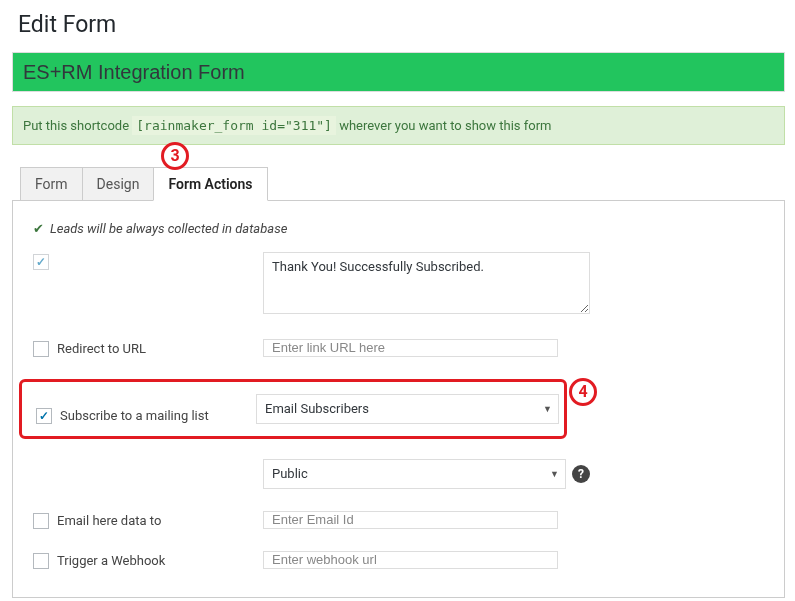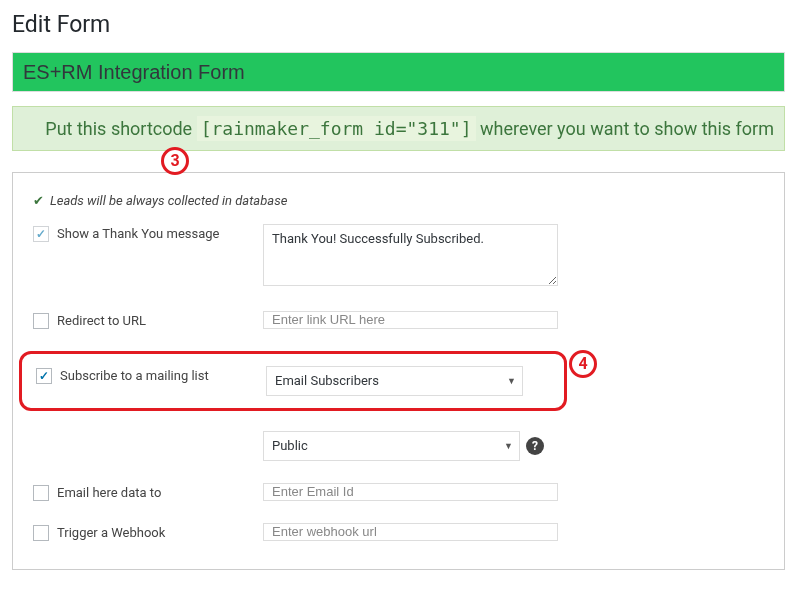--- a/index.html
+++ b/index.html
@@ -11,21 +11,21 @@
     color: #23282d;
     background: #fff;
     width: 795px;
   }
   .page {
     padding: 10px 10px 10px 12px;
   }
   .heading-row {
     display: flex;
     align-items: center;
-    margin: 0 0 12px 0;
+    margin: 0 0 12px 6px;
   }
   .heading-row h1 {
     font-size: 23px;
     font-weight: 400;
     margin: 0 6px 0 0;
     line-height: 1.3;
     color: #23282d;
   }
   .create-btn {
     font-size: 13px;
@@ -46,24 +46,23 @@
     padding: 5px 10px;
     border: 1px solid #ddd;
     background: #22c55e;
     color: #32373c;
     margin-bottom: 14px;
   }
   .shortcode-banner {
     background: #dff0d8;
     border: 1px solid #c1dfa7;
     color: #3c763d;
-    font-size: 18px;
+    font-size: 13px;
     padding: 11px 10px;
     margin-bottom: 22px;
-    text-align: right;
   }
   .shortcode-banner .code {
     background: #e8f4de;
     font-family: Menlo, Consolas, monospace;
     color: #3c763d;
     padding: 2px 4px;
   }
   
   .tabs-container {
     position: relative;
@@ -143,41 +142,41 @@
   }
   .cb-box.locked { opacity: .6; }
   .cb-label {
     font-size: 13px;
     color: #444;
   }
   .field-col {
     flex: 0 0 auto;
   }
   textarea.thankyou {
-    width: 295px;
+    width: 327px;
     height: 62px;
     resize: both;
     border: 1px solid #ddd;
     padding: 6px 8px;
     font-family: inherit;
     font-size: 13px;
     color: #32373c;
   }
   .text-input {
     width: 295px;
     height: 18px;
     border: 1px solid #ddd;
     padding: 4px 8px;
     font-size: 13px;
     color: #32373c;
   }
   .text-input::placeholder { color: #888; }
   .select-wrap {
     position: relative;
-    width: 257px;
+    width: 303px;
     height: 30px;
     border: 1px solid #ddd;
     background: #fff;
     display: flex;
     align-items: center;
     padding-left: 8px;
     padding-right: 22px;
     cursor: pointer;
     font-size: 13px;
     color: #32373c;
@@ -186,27 +185,26 @@
     position: absolute;
     right: 6px;
     top: 50%;
     transform: translateY(-50%);
     font-size: 9px;
     color: #555;
     pointer-events: none;
   }
   .highlight-box {
     border: 3px solid #e21b22;
-    border-radius: 12px;
+    border-radius: 6px;
     padding: 12px 0px 12px 12px;
     margin-left: -14px;
     margin-bottom: 20px;
     display: flex;
-    align-items: flex-start;
-    gap: 10px;
+    align-items: flex-end;
     width: 548px;
   }
   .highlight-box .cb-col { min-width: 220px; margin-left: 2px; }
   .help-circle {
     width: 18px;
     height: 18px;
     border-radius: 50%;
     background: #444;
     color: #fff;
     font-size: 12px;
@@ -247,34 +245,38 @@
 
   <div class="shortcode-banner">
     <span>Put this shortcode </span>
     <span class="code">[rainmaker_form id="311"]</span>
     <span> wherever you want to show this form</span>
   </div>
 
   <div class="tabs-container">
     <div class="annot" style="left:149px; top:-25px">3</div>
 
+    <div class="tabs">
+      <div class="tab">Form</div>
+      <div class="tab">Design</div>
+      <div class="tab active">Form Actions</div>
+    </div>
 
     <div class="tab-panel">
 
       <div class="annot" style="left:556px; top:177px">4</div>
 
       <div class="info-row">
         <span class="check-green">✔</span>
         <span>Leads will be always collected in database</span>
       </div>
 
       <div class="form-row">
         <div class="cb-col">
           <span class="cb-box checked locked"></span>
-          <span class="cb-label">Show a Thank You message</span>
         </div>
         <div class="field-col">
           <textarea class="thankyou" style="">Thank You! Successfully Subscribed.</textarea>
         </div>
       </div>
 
       <div class="form-row v-center">
         <div class="cb-col">
           <span class="cb-box"></span>
           <span class="cb-label">Redirect to URL</span>

